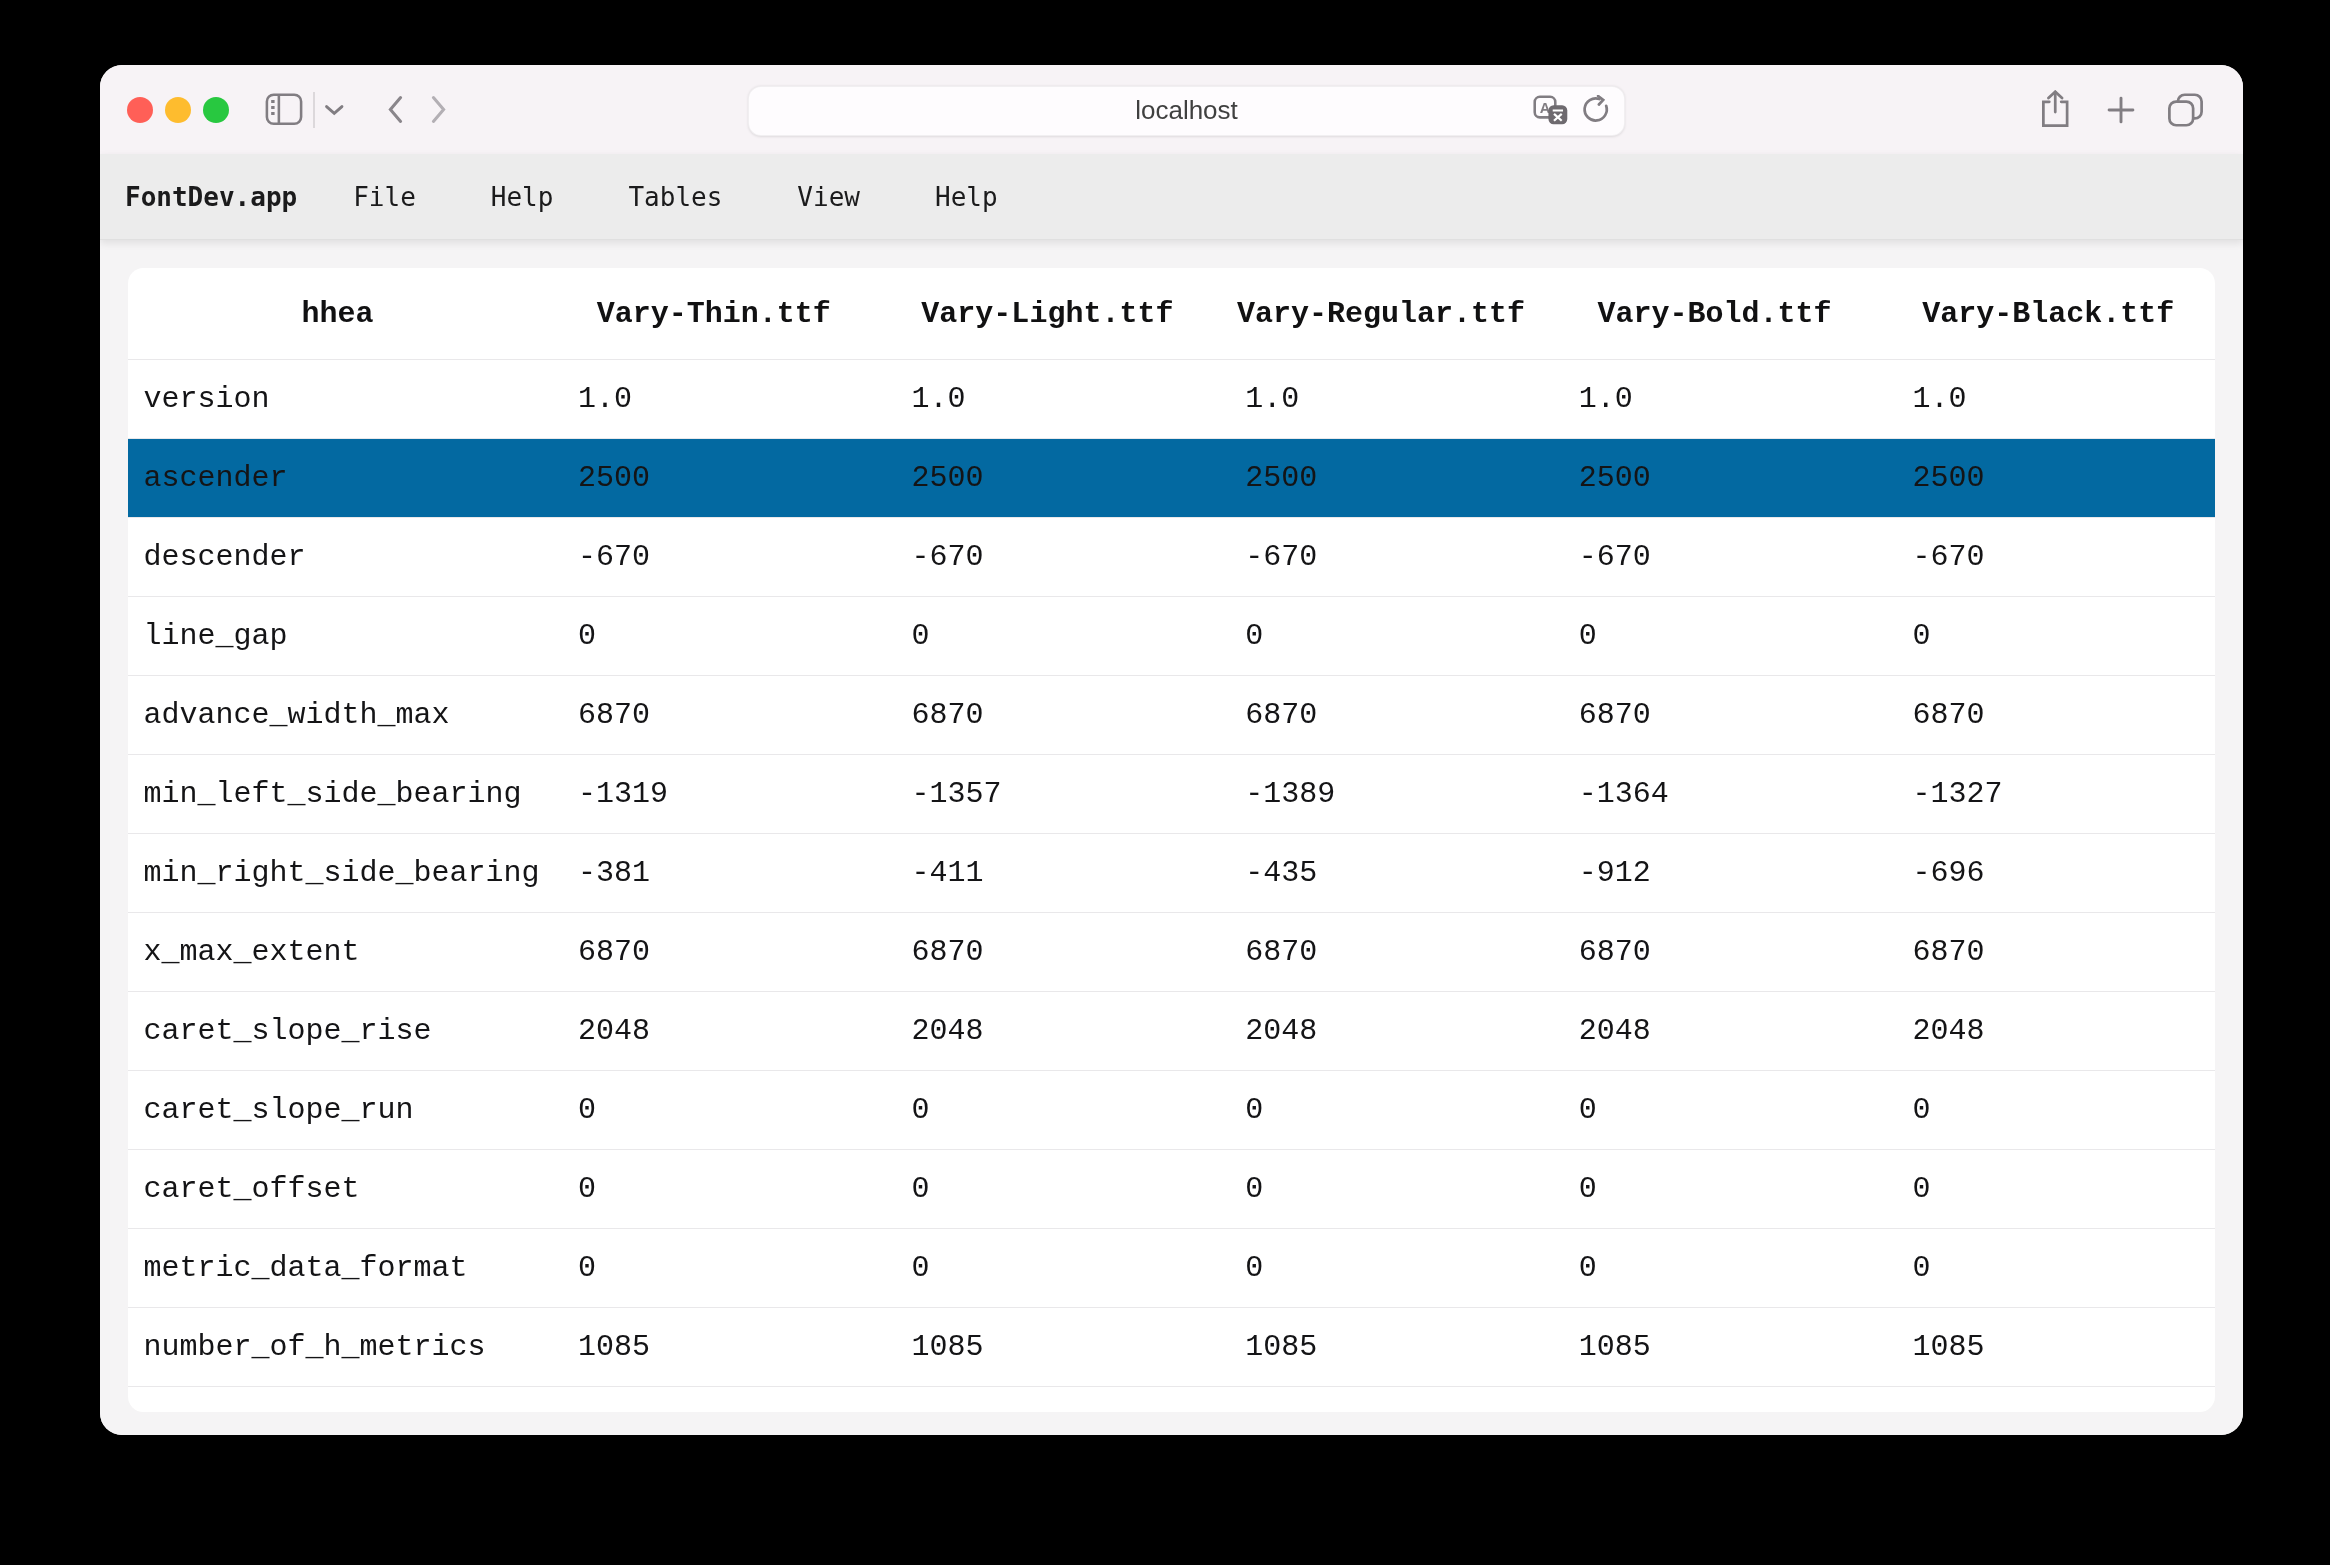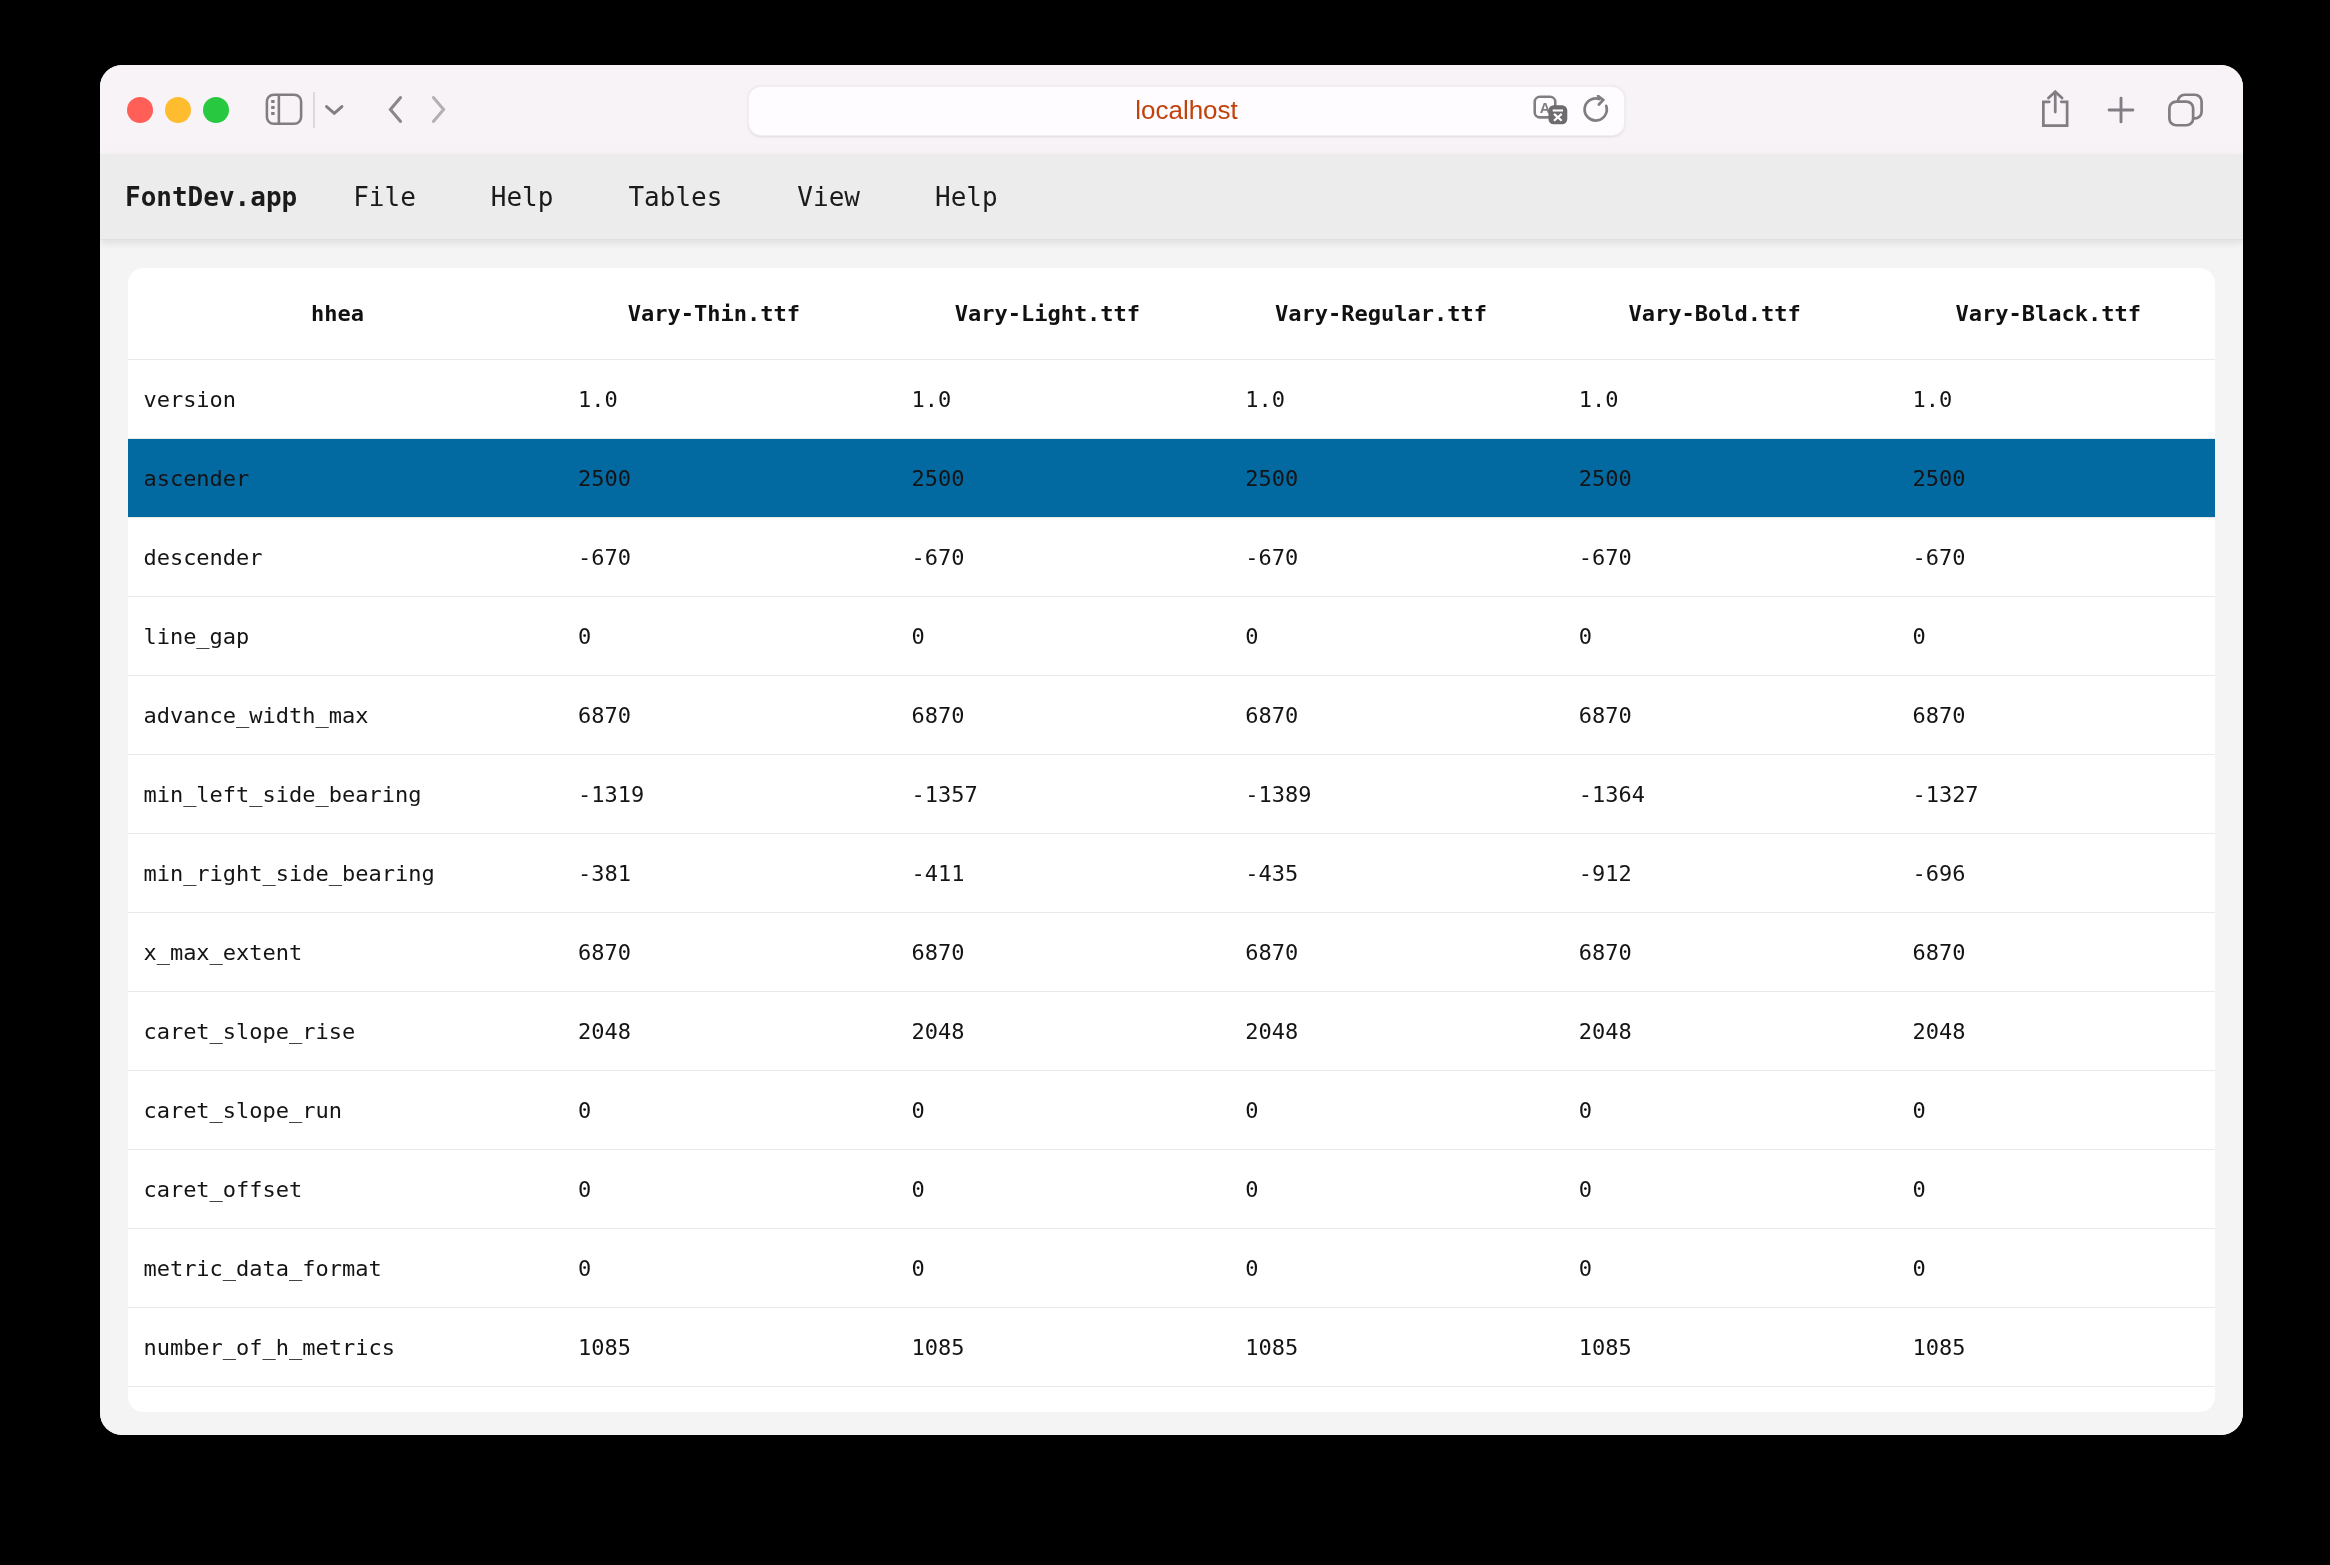--- a/index.html
+++ b/index.html
@@ -47,21 +47,21 @@
     border: 0.9px solid rgba(0,0,0,0.05);
     border-radius: 13px;
     box-shadow: 0 0.9px 2.6px rgba(0,0,0,0.10);
     display: flex;
     align-items: center;
     justify-content: center;
   }
   .url-text {
     font-family: "Liberation Sans", sans-serif;
     font-size: 26px;
-    color: #c2410c;
+    color: #404040;
   }
   .url-icons {
     position: absolute;
     right: 13.7px; top: 0; height: 100%;
     display: flex; align-items: center; gap: 12px;
     color: #8b878c;
   }
   .right-icons {
     position: absolute;
     right: 38px; top: 0; height: 100%;
@@ -99,22 +99,23 @@
     border-radius: 15.4px;
     height: 100%;
     overflow: hidden;
   }
   .trow {
     display: grid;
     grid-template-columns: 419px repeat(5, 1fr);
     align-items: center;
     height: 79px;
     border-bottom: 1.7px solid #e9e8ea;
-    font-size: 22px;
+    font-size: 30px;
     color: #141416;
+    font-family: Liberation Mono, monospace;
   }
   .trow.header-row {
     height: 92px;
     font-weight: bold;
     color: #111112;
   }
   .trow.header-row .cell { text-align: center; padding: 0; }
   .trow.highlight { background: #0369a1; }
   .cell { white-space: nowrap; }
   .cell.label { padding-left: 15.4px; }

